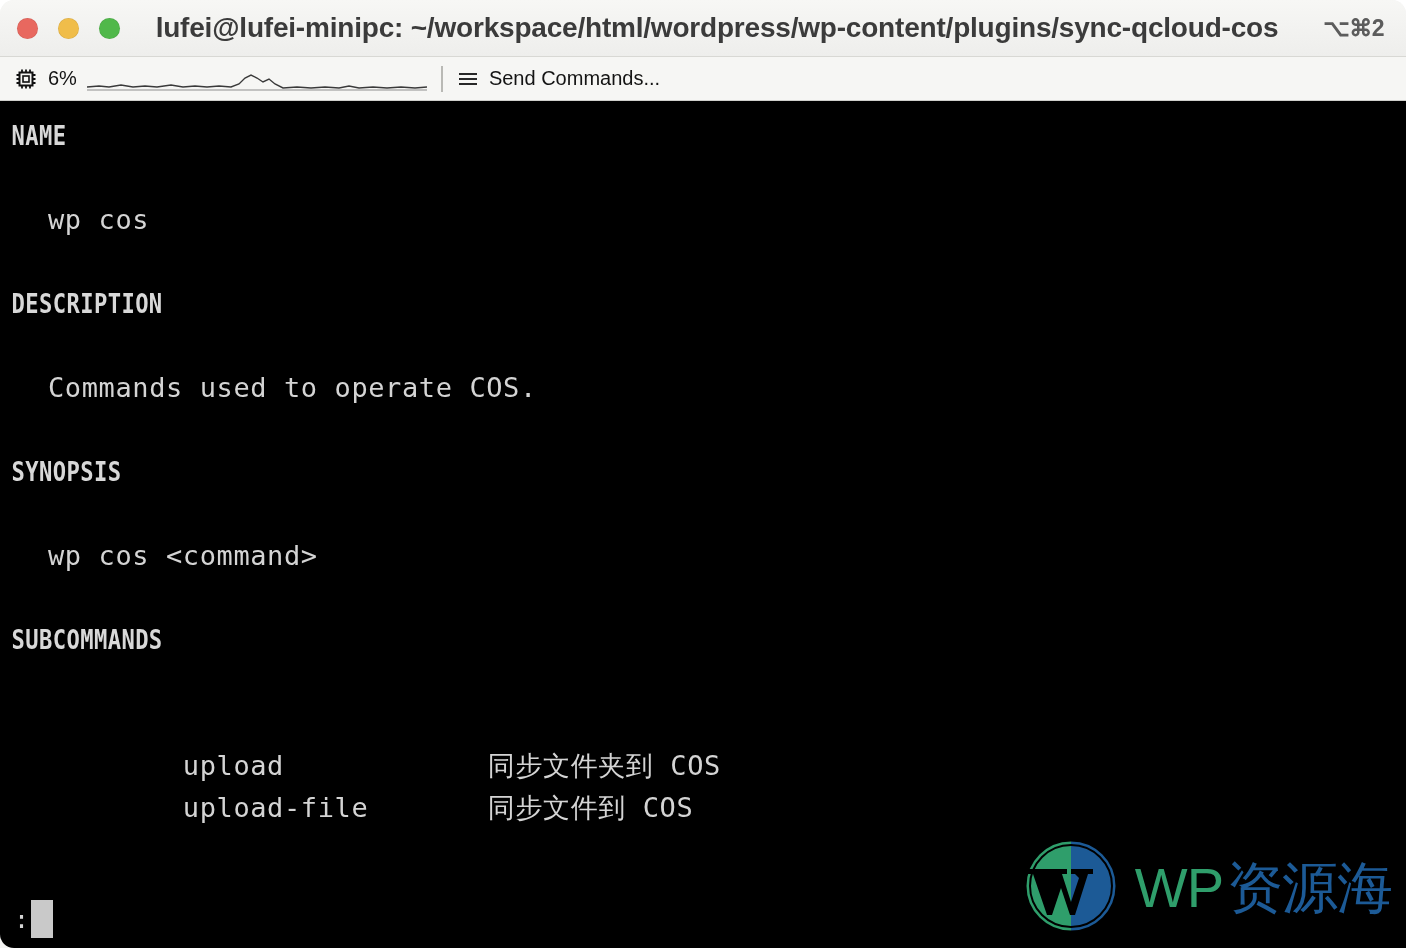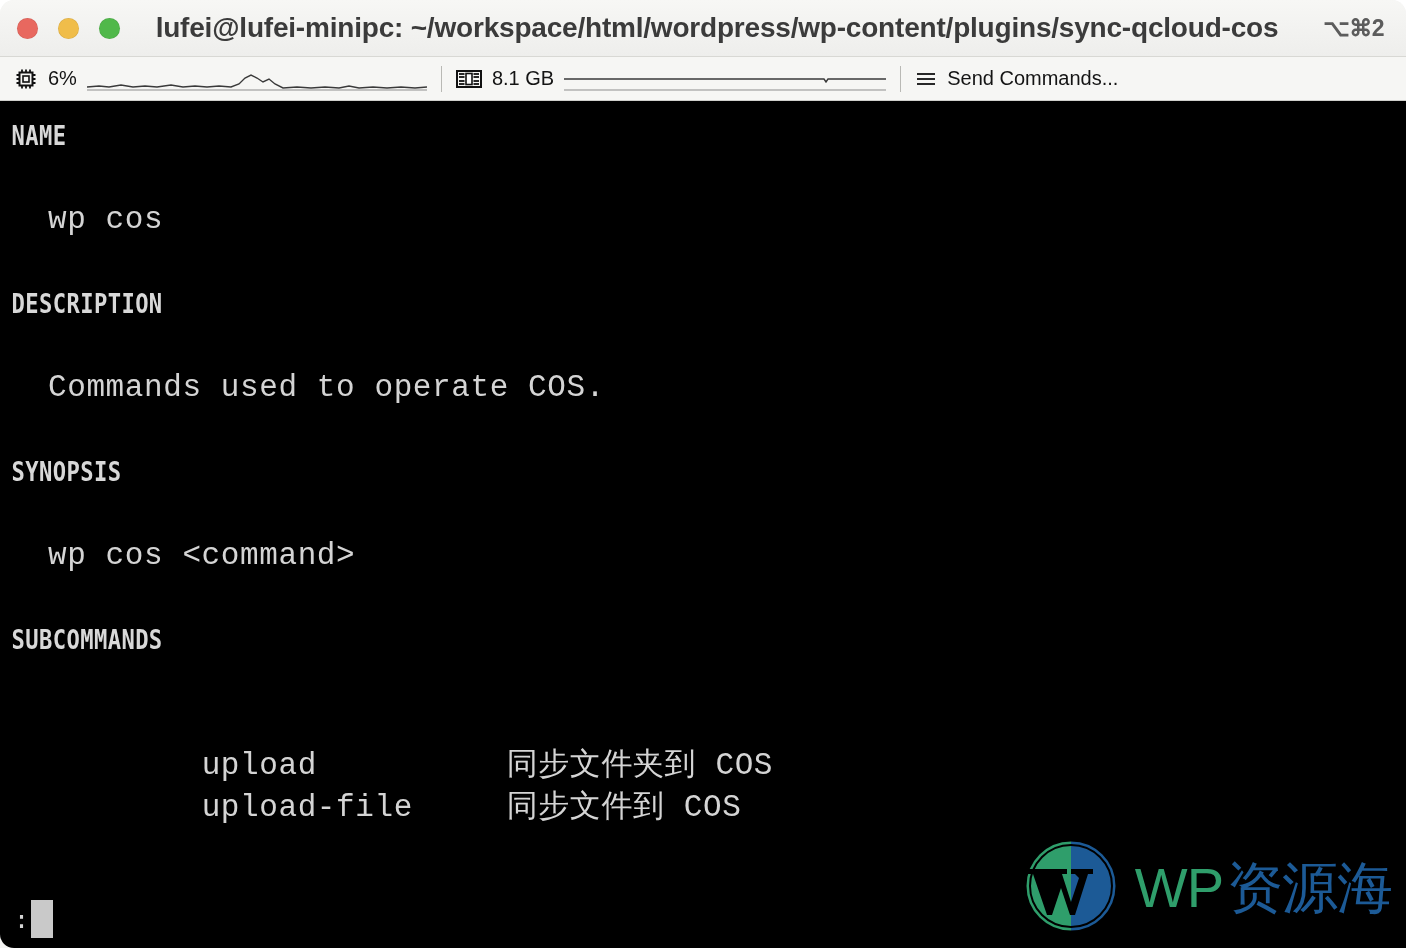--- a/index.html
+++ b/index.html
@@ -123,25 +123,24 @@
     font-weight:bold;
     font-size:27px;
     color:#d8d8d8;
     letter-spacing:.5px;
     transform:scaleX(.82);
     transform-origin:left center;
     padding-left:14px;
   }
 
   .body-line {
-    font-size:31px;
+    font-size:27px;
     color:#d4d4d4;
     padding-left:14px;
     letter-spacing:.6px;
-    font-family:Liberation Mono, monospace;
   }
   .indent { display:inline-block; width:34px; }
   .cmd-col { display:inline-block; width:305px; }
 
   .blank { height:42px; }
 
   
   #prompt-row {
     position:absolute;
     left:14px;
@@ -221,43 +220,20 @@
       </span>
       <span class="tb-label">6%</span>
       <svg class="spark" width="340" height="26" viewBox="0 0 340 26">
         <polyline fill="none" stroke="#3a3a3a" stroke-width="1.4" points="0,21 12,20 22,21 34,19 46,21 58,20 70,21 84,19 96,21 108,20 120,21 132,20 144,21 152,18 158,12 164,9 170,12 176,16 182,13 188,18 196,22 210,21 224,22 238,21 252,22 262,20 272,22 286,21 300,22 314,21 328,22 340,21"></polyline>
         <line x1="0" y1="24" x2="340" y2="24" stroke="#8d8d8d" stroke-width="1"></line>
       </svg>
     </div>
 
     <div class="tb-divider"></div>
 
-    <div class="tb-group">
-      <span class="tb-icon">
-        <svg width="26" height="22" viewBox="0 0 26 22" aria-hidden="true">
-          <rect x="1" y="3" width="24" height="16" fill="none" stroke="#111" stroke-width="2"></rect>
-          <rect x="10" y="5.5" width="6" height="11" fill="#fff" stroke="#111" stroke-width="1.6"></rect>
-          <g stroke="#111" stroke-width="1.8">
-            <line x1="3" y1="6" x2="8.5" y2="6"></line>
-              <line x1="3" y1="9" x2="8.5" y2="9"></line>
-            <line x1="3" y1="13" x2="8.5" y2="13"></line>
-              <line x1="3" y1="16" x2="8.5" y2="16"></line>
-            <line x1="17.5" y1="6" x2="23" y2="6"></line>
-              <line x1="17.5" y1="9" x2="23" y2="9"></line>
-            <line x1="17.5" y1="13" x2="23" y2="13"></line>
-              <line x1="17.5" y1="16" x2="23" y2="16"></line>
-          </g>
-        </svg>
-      </span>
-      <span class="tb-label">8.1 GB</span>
-      <svg class="spark" width="322" height="26" viewBox="0 0 322 26">
-        <polyline fill="none" stroke="#3a3a3a" stroke-width="1.4" points="0,13 260,13 262,16 264,13 322,13"></polyline>
-        <line x1="0" y1="24" x2="322" y2="24" stroke="#8d8d8d" stroke-width="1"></line>
-      </svg>
-    </div>
 
     <div class="tb-divider"></div>
 
     <div class="tb-group">
       <span class="tb-icon">
         <svg width="22" height="18" viewBox="0 0 22 18" aria-hidden="true">
           <g stroke="#111" stroke-width="1.8">
             <line x1="2" y1="4" x2="20" y2="4"></line>
             <line x1="2" y1="9" x2="20" y2="9"></line>
             <line x1="2" y1="14" x2="20" y2="14"></line>

